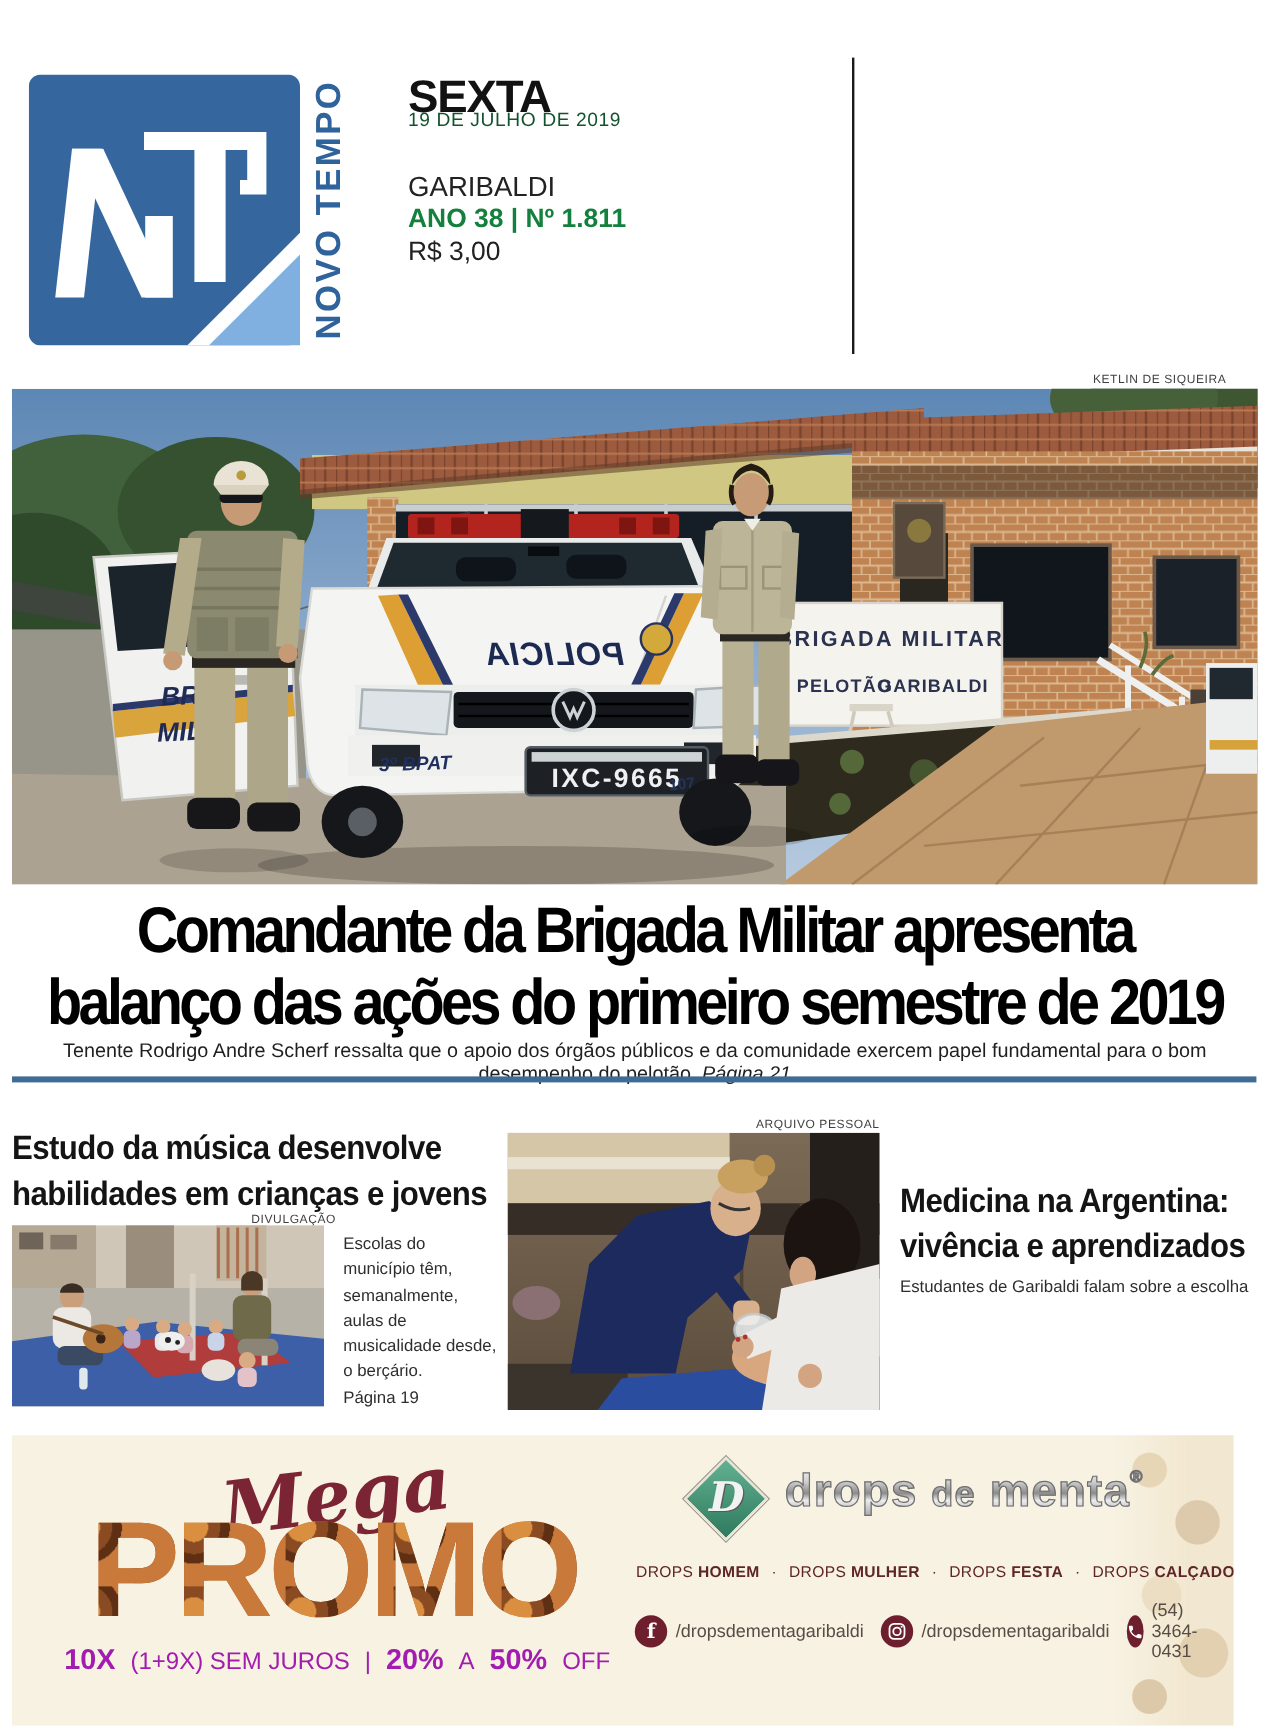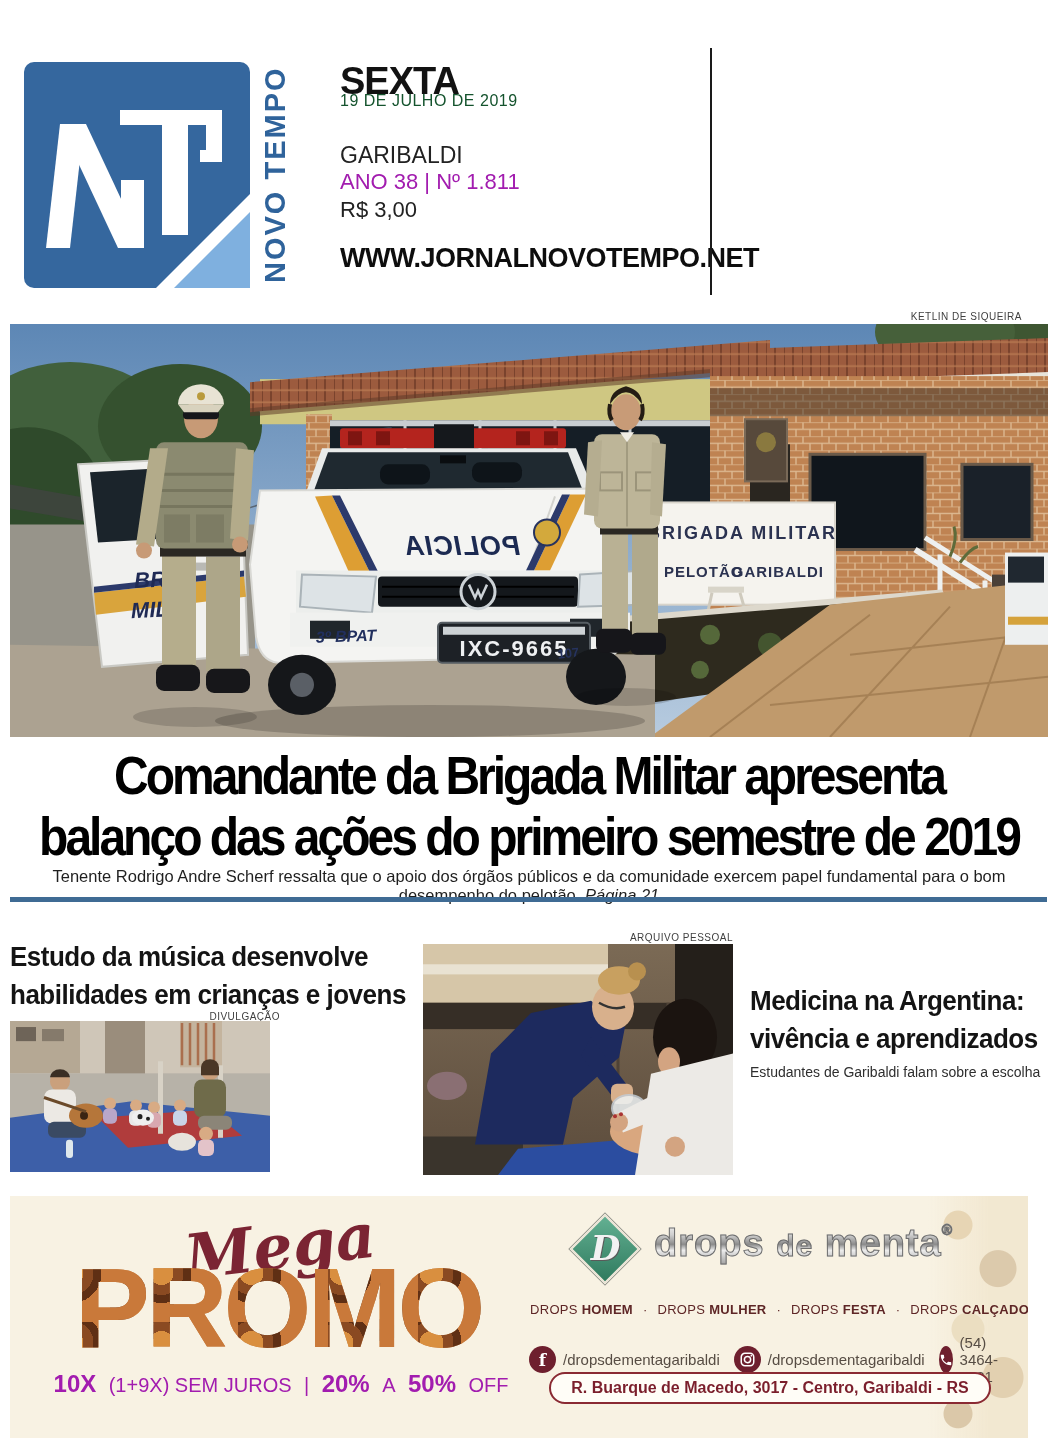--- a/index.html
+++ b/index.html
@@ -14,21 +14,21 @@
   .logo-box { left:24px; top:62px; width:226px; height:226px; }
   .logo-vertical {
     left:250px; top:60px; width:50px; height:230px;
     writing-mode:vertical-rl; transform:rotate(180deg);
     font-size:29px; font-weight:bold; color:#2f639b; letter-spacing:2px;
     display:flex; align-items:center; justify-content:center; white-space:nowrap;
   }
   .mh-weekday { left:340px; top:60px; font-size:38px; font-weight:bold; color:#121212; letter-spacing:-1px;}
   .mh-date    { left:340px; top:92px; font-size:16px; color:#14532d; letter-spacing:.5px;}
   .mh-city    { left:340px; top:142px; font-size:23px; color:#222; }
-  .mh-edition { left:340px; top:169px; font-size:22px; font-weight:normal; color:#a21caf;}
+  .mh-edition { left:340px; top:169px; font-size:22px; font-weight:bold; color:#15803d;}
   .mh-price   { left:340px; top:197px; font-size:22px; color:#222; }
   .mh-site    { left:340px; top:243px; font-size:27px; font-weight:bold; color:#0d0d0d; letter-spacing:-0.5px;}
   .mh-vline   { left:710px; top:48px; width:2px; height:247px; background:#1a1a1a; }
 
   .teaser { left:740px; top:57px; width:300px; }
   .teaser-h { font-size:30px; line-height:40px; font-weight:bold; color:#0e0e0e;
               letter-spacing:-1px; transform:scaleY(1.10); transform-origin:left top;}
   .teaser-sum { margin-top:22px; font-size:16px; line-height:23px; color:#2e2e2e; }
   .teaser-page { margin-top:8px; text-align:right; font-style:italic; font-size:16px; color:#1e1e1e; padding-right:12px;}
 
@@ -137,21 +137,20 @@
       <rect x="138" y="63" width="26" height="110" fill="#ffffff"></rect>
     </svg>
   </div>
   <div class="abs logo-vertical">NOVO TEMPO</div>
 
   <div class="abs mh-weekday">SEXTA</div>
   <div class="abs mh-date">19 DE JULHO DE 2019</div>
   <div class="abs mh-city">GARIBALDI</div>
   <div class="abs mh-edition">ANO 38 | Nº 1.811</div>
   <div class="abs mh-price">R$ 3,00</div>
-  <div class="abs mh-site">WWW.JORNALNOVOTEMPO.NET</div>
   <div class="abs mh-vline"></div>
 
 
   <div class="abs credit credit-main">KETLIN DE SIQUEIRA</div>
 
   <div class="abs photo-main">
     <svg viewBox="0 0 1038 412" preserveAspectRatio="none">
       <defs>
         <linearGradient id="skyg" x1="0" y1="0" x2="0" y2="1">
           <stop offset="0" stop-color="#5d87b5"></stop>
@@ -408,20 +407,29 @@
           <rect x="163" y="89" width="14" height="15" rx="5" fill="#c9d4e8"></rect>
         <circle cx="196" cy="112" r="7" fill="#d8ab84"></circle>
           <rect x="188" y="118" width="16" height="16" rx="5" fill="#e3c3c9"></rect>
         <ellipse cx="133" cy="96" rx="11" ry="8" fill="#efefef"></ellipse>
           <circle cx="130" cy="95" r="2.5" fill="#222"></circle>
           <circle cx="138" cy="97" r="2" fill="#222"></circle>
         <ellipse cx="172" cy="120" rx="14" ry="9" fill="#e7e3dc"></ellipse>
       </g>
     </svg>
   </div>
+  <div class="abs music-blurb">
+    <div>Escolas do</div>
+    <div>município têm,</div>
+    <div>semanalmente,</div>
+    <div>aulas de</div>
+    <div>musicalidade desde,</div>
+    <div>o berçário.</div>
+    <div>Página 19</div>
+  </div>
 
   <div class="abs credit credit-med">ARQUIVO PESSOAL</div>
   <div class="abs photo-small photo-med">
     <svg viewBox="0 0 310 228" preserveAspectRatio="none">
       <defs>
         <linearGradient id="medbg" x1="0" y1="0" x2="0" y2="1">
           <stop offset="0" stop-color="#7b6a55"></stop>
             <stop offset="1" stop-color="#5c4c3c"></stop>
         </linearGradient>
       </defs>
@@ -523,18 +531,15 @@
       <div class="soc-item">
         <span class="soc-circle">
           <svg width="14" height="14" viewBox="0 0 24 24" fill="#fff">
             <path d="M6.62 10.79c1.44 2.83 3.76 5.14 6.59 6.59l2.2-2.21c.27-.27.67-.36 1.02-.24 1.12.37 2.33.57 3.57.57.55 0 1 .45 1 1V20c0 .55-.45 1-1 1-9.39 0-17-7.61-17-17 0-.55.45-1 1-1h3.5c.55 0 1 .45 1 1 0 1.25.2 2.45.57 3.57.11.35.03.74-.25 1.02l-2.2 2.2z"></path>
           </svg>
         </span>
         <span class="soc-text">(54) 3464-0431</span>
       </div>
     </div>
 
-    <div class="ad-address">
-      <span class="pill">R. Buarque de Macedo, 3017 - Centro, Garibaldi - RS</span>
-    </div>
   </div>
 
 </div>
 
 </body></html>

